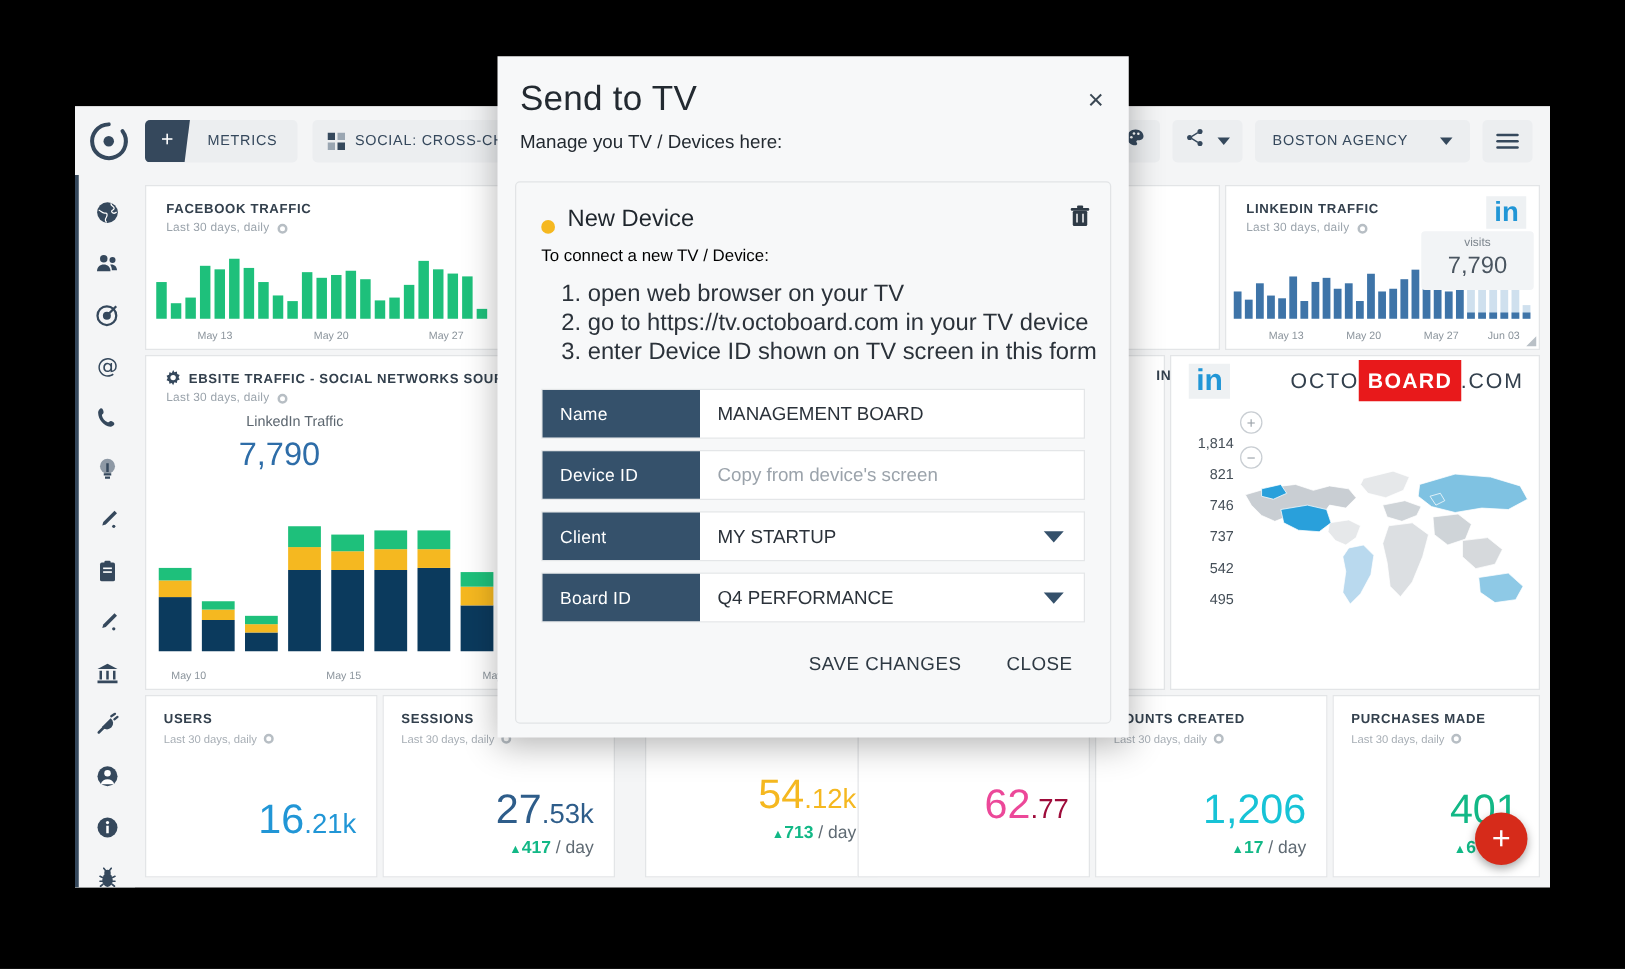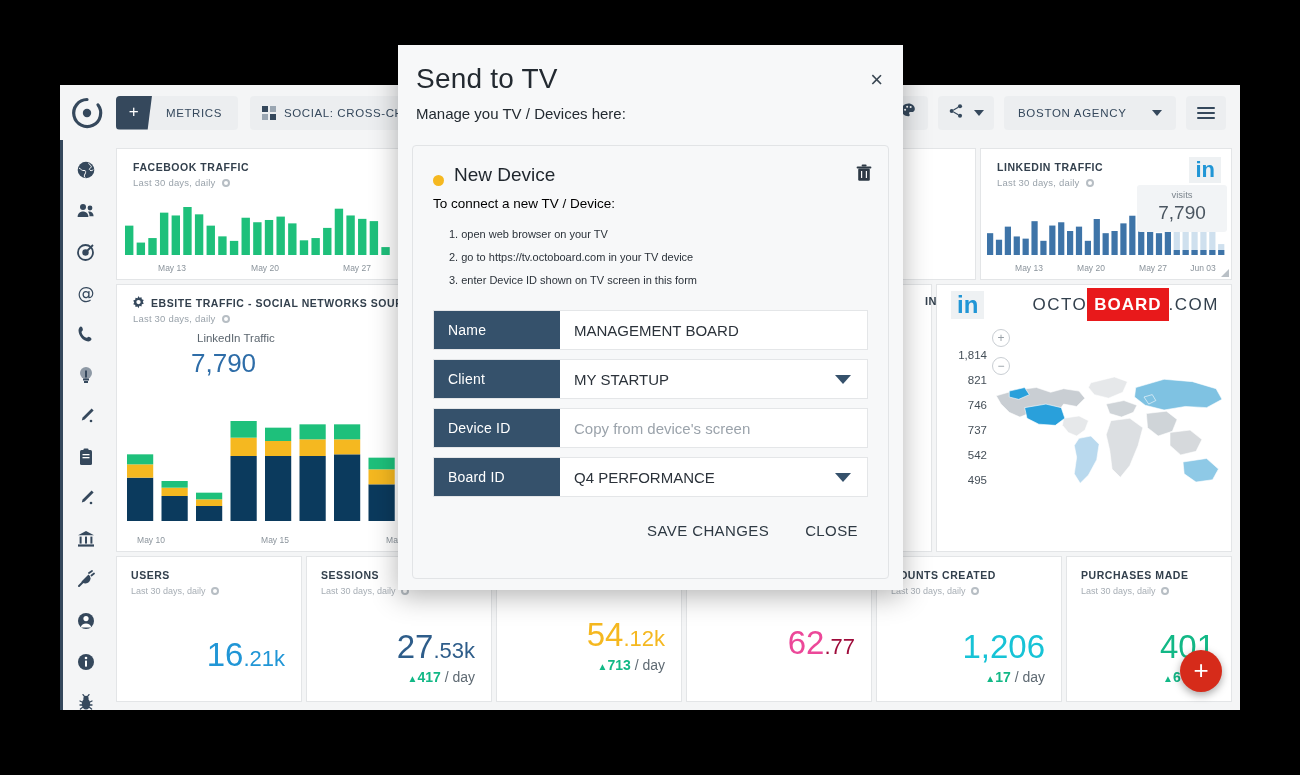--- a/index.html
+++ b/index.html
@@ -136,21 +136,21 @@
   .modal .msub { font-size: 15px; color:#232a31; padding: 10px 0 0 18px;}
   .card {
     position:absolute; left:14px; top:100px; width:477px; height: 434px;
     background:#f7f8f9; border:1px solid #e2e4e6; border-radius:4px;
   }
   .card .hdr { display:flex; align-items:flex-end; padding: 18px 16px 0 20px;}
   .card .bullet { width:11px; height:11px; border-radius:50%; background:#f5b820; margin-right:10px;}
   .card .hname { font-size:19px; color:#1f262d; font-weight:400;}
   .card .trash { margin-left:auto; width:16px; color:#3a4753;}
   .card .lead { font-size:13.5px; color:#000000; padding: 10px 0 0 20px;}
-  .steps { padding: 12px 0 0 36px; font-size: 11px; color:#2b323a; line-height: 23px; }
+  .steps { padding: 12px 0 0 36px; font-size: 19px; color:#2b323a; line-height: 23px; }
   .steps b { font-weight: normal; }
 
   .field { display:flex; margin: 0 20px 9px 20px; height: 40px; border:1px solid #e4e6e8; background:#fff;}
   .field .k {
     width: 126px; background:#35516b; color:#fff; font-size:14px;
     display:flex; align-items:center; padding-left:14px; letter-spacing:.2px;
   }
   .field .v {
     flex:1; display:flex; align-items:center; padding-left:14px;
     font-size:15px; color:#2b323a; position:relative;
@@ -550,21 +550,21 @@
         <div class="kpi-sub">
             <span>Last 30 days, daily</span>
             <span class="dotmark"></span>
           </div>
         <div class="kpi-val" style="margin-top:22px;">
           <span class="kpi-big" style="color:#2e5d8a">27</span><span class="kpi-small" style="color:#2e5d8a">.53k</span>
         </div>
         <div class="kpi-delta"><span class="tri">▲</span><span class="up">417</span> <span>/ day</span></div>
       </div>
 
-      <div class="w" style="left:388px; top:416px; width:186px; height:146px;padding-left:28px;">
+      <div class="w" style="left:408px; top:416px; width:186px; height:146px;padding-left:28px;">
         <div class="kpi-title"></div>
         <div class="kpi-sub">
             <span>Last 30 days, daily</span>
             <span class="dotmark"></span>
           </div>
         <div class="kpi-val" style="margin-top:22px;">
           <span class="kpi-big" style="color:#f5b820">54</span><span class="kpi-small" style="color:#f5b820">.12k</span>
         </div>
         <div class="kpi-delta"><span class="tri">▲</span><span class="up">713</span> <span>/ day</span></div>
       </div>
@@ -644,29 +644,29 @@
           <span>enter Device ID shown on TV screen in this form</span>
         </div>
       </div>
 
       <div class="fields-wrap">
         <div class="field">
           <div class="k">Name</div>
           <div class="v">MANAGEMENT BOARD</div>
         </div>
         <div class="field">
+          <div class="k">Device ID</div>
+          <div class="v ph">Copy from device's screen</div>
+        </div>
+        <div class="field">
           <div class="k">Client</div>
           <div class="v">
             <span>MY STARTUP</span>
             <span class="dcaret"></span>
           </div>
-        </div>
-        <div class="field">
-          <div class="k">Device ID</div>
-          <div class="v ph">Copy from device's screen</div>
         </div>
         <div class="field">
           <div class="k">Board ID</div>
           <div class="v">
             <span>Q4 PERFORMANCE</span>
             <span class="dcaret"></span>
           </div>
         </div>
       </div>
 

